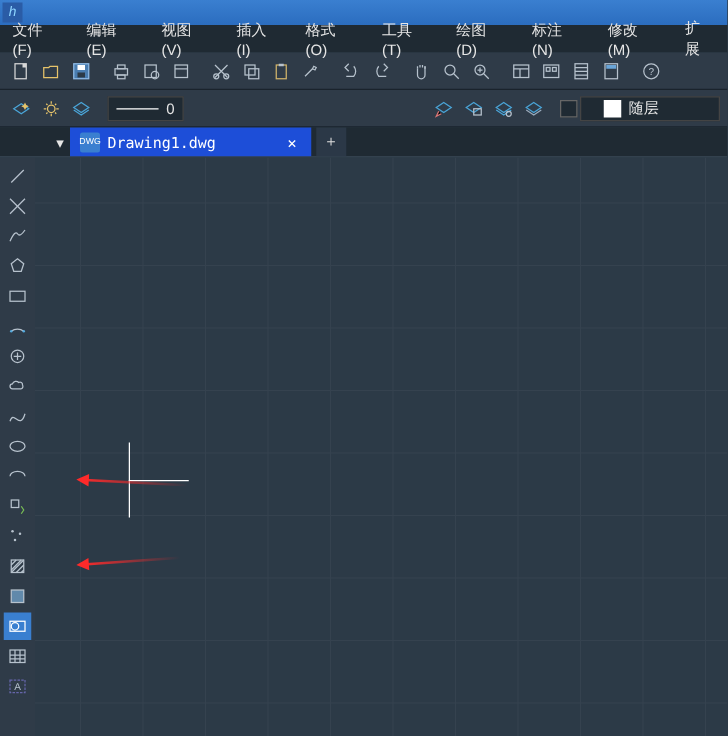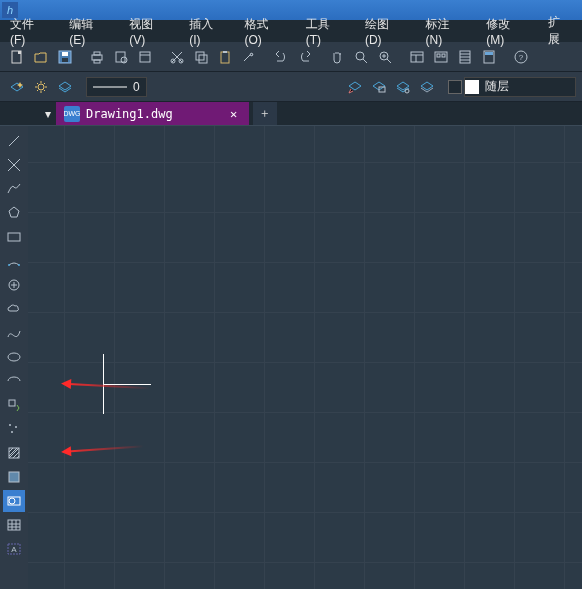--- a/index.html
+++ b/index.html
@@ -72,41 +72,41 @@
   padding: 0 6px;
   gap: 6px;
 }
 .layer-sel {
   background: #1f2a33;
   border: 1px solid #444;
   color: #e6e6e6;
   height: 20px;
   display: flex;
   align-items: center;
-  padding: 0 0;
+  padding: 0 18px;
   gap: 6px;
   width: 112px;
 }
 .doc-tabstrip {
   height: 24px;
   background: #1f2a33;
   display: flex;
   align-items: stretch;
   padding-left: 40px;
   border-bottom: 1px solid #3b4a58;
 }
 .doc-tab-tri {
   width: 16px; display:flex; align-items:center; justify-content:center; color:#e6e6e6;
 }
 .doc-tab {
   display: flex;
   align-items: center;
   gap: 6px;
   padding: 0 8px;
-  background: #701a75;
+  background: #1d4ed8;
   color: #fff;
   font-family: monospace;
   font-size: 12px;
 }
 .doc-tab .dwg-icon {
   width: 16px; height: 16px;
   background: #3a7fd0;
   color: #fff;
   font-size: 7px;
   font-family: sans-serif;

